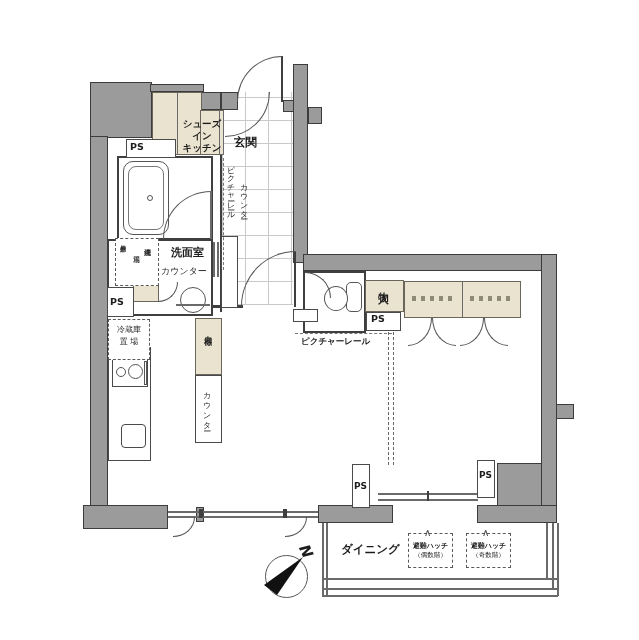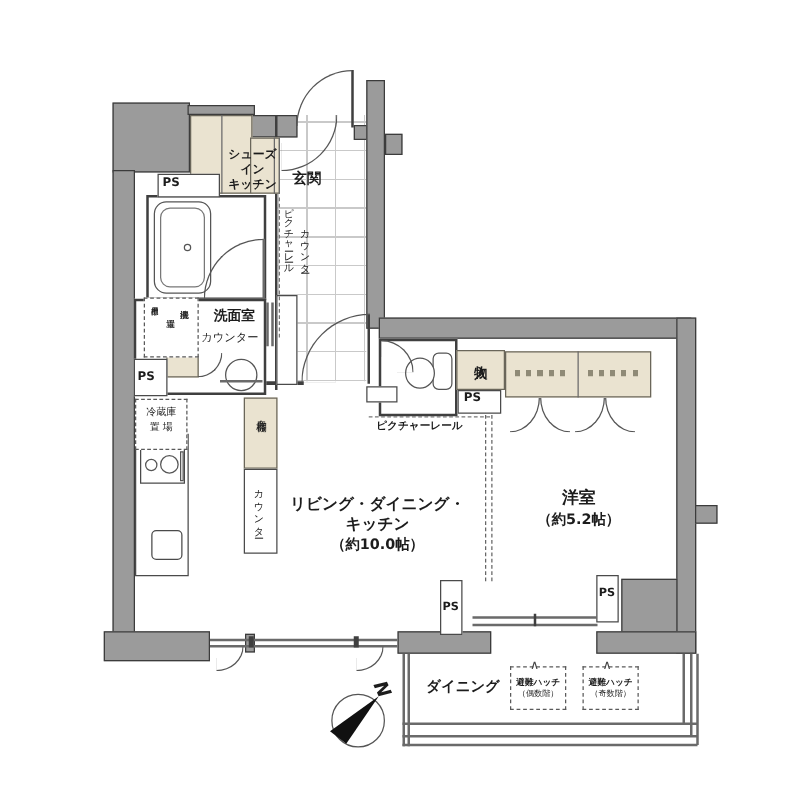--- a/index.html
+++ b/index.html
@@ -153,29 +153,20 @@
 
   <div class="ab lbl b" style="left:234px;top:136px;font-size:11.5px;">玄関</div>
   <div class="ab lbl c" style="left:162px;top:118px;width:80px;font-size:9.5px;font-weight:bold;line-height:12px;">
     <div>シューズ</div>
     <div>イン</div>
     <div>キッチン</div>
   </div>
   <div class="ab lbl b" style="left:171px;top:247px;font-size:11px;">洗面室</div>
   <div class="ab lbl" style="left:161px;top:266px;font-size:9px;">カウンター</div>
   <div class="ab lbl v b" style="left:378px;top:284px;font-size:10.5px;">物入</div>
-  <div class="ab lbl c" style="left:222px;top:395px;width:160px;font-size:12.5px;font-weight:bold;line-height:16px;">
-    <div>リビング・ダイニング・</div>
-    <div>キッチン</div>
-    <div style="font-size:11.5px;">（約10.0帖）</div>
-  </div>
-  <div class="ab lbl c" style="left:413px;top:390px;width:100px;font-size:13.5px;font-weight:bold;line-height:17px;">
-    <div>洋室</div>
-    <div style="font-size:11.5px;">（約5.2帖）</div>
-  </div>
 
   <div class="ab thin" style="left:322px;top:523px;width:1.5px;height:74px;"></div>
   <div class="ab thin" style="left:326px;top:523px;width:1.5px;height:74px;"></div>
   <div class="ab thin" style="left:322px;top:578px;width:236px;height:1.5px;"></div>
   <div class="ab thin" style="left:322px;top:588px;width:236px;height:1.5px;"></div>
   <div class="ab thin" style="left:322px;top:595px;width:236px;height:1.5px;"></div>
   <div class="ab thin" style="left:546px;top:523px;width:1.5px;height:56px;"></div>
   <div class="ab thin" style="left:552px;top:523px;width:1.5px;height:66px;"></div>
   <div class="ab thin" style="left:557px;top:523px;width:1.5px;height:73px;"></div>
   <div class="ab lbl b" style="left:341px;top:543px;font-size:11.5px;">ダイニング</div>

